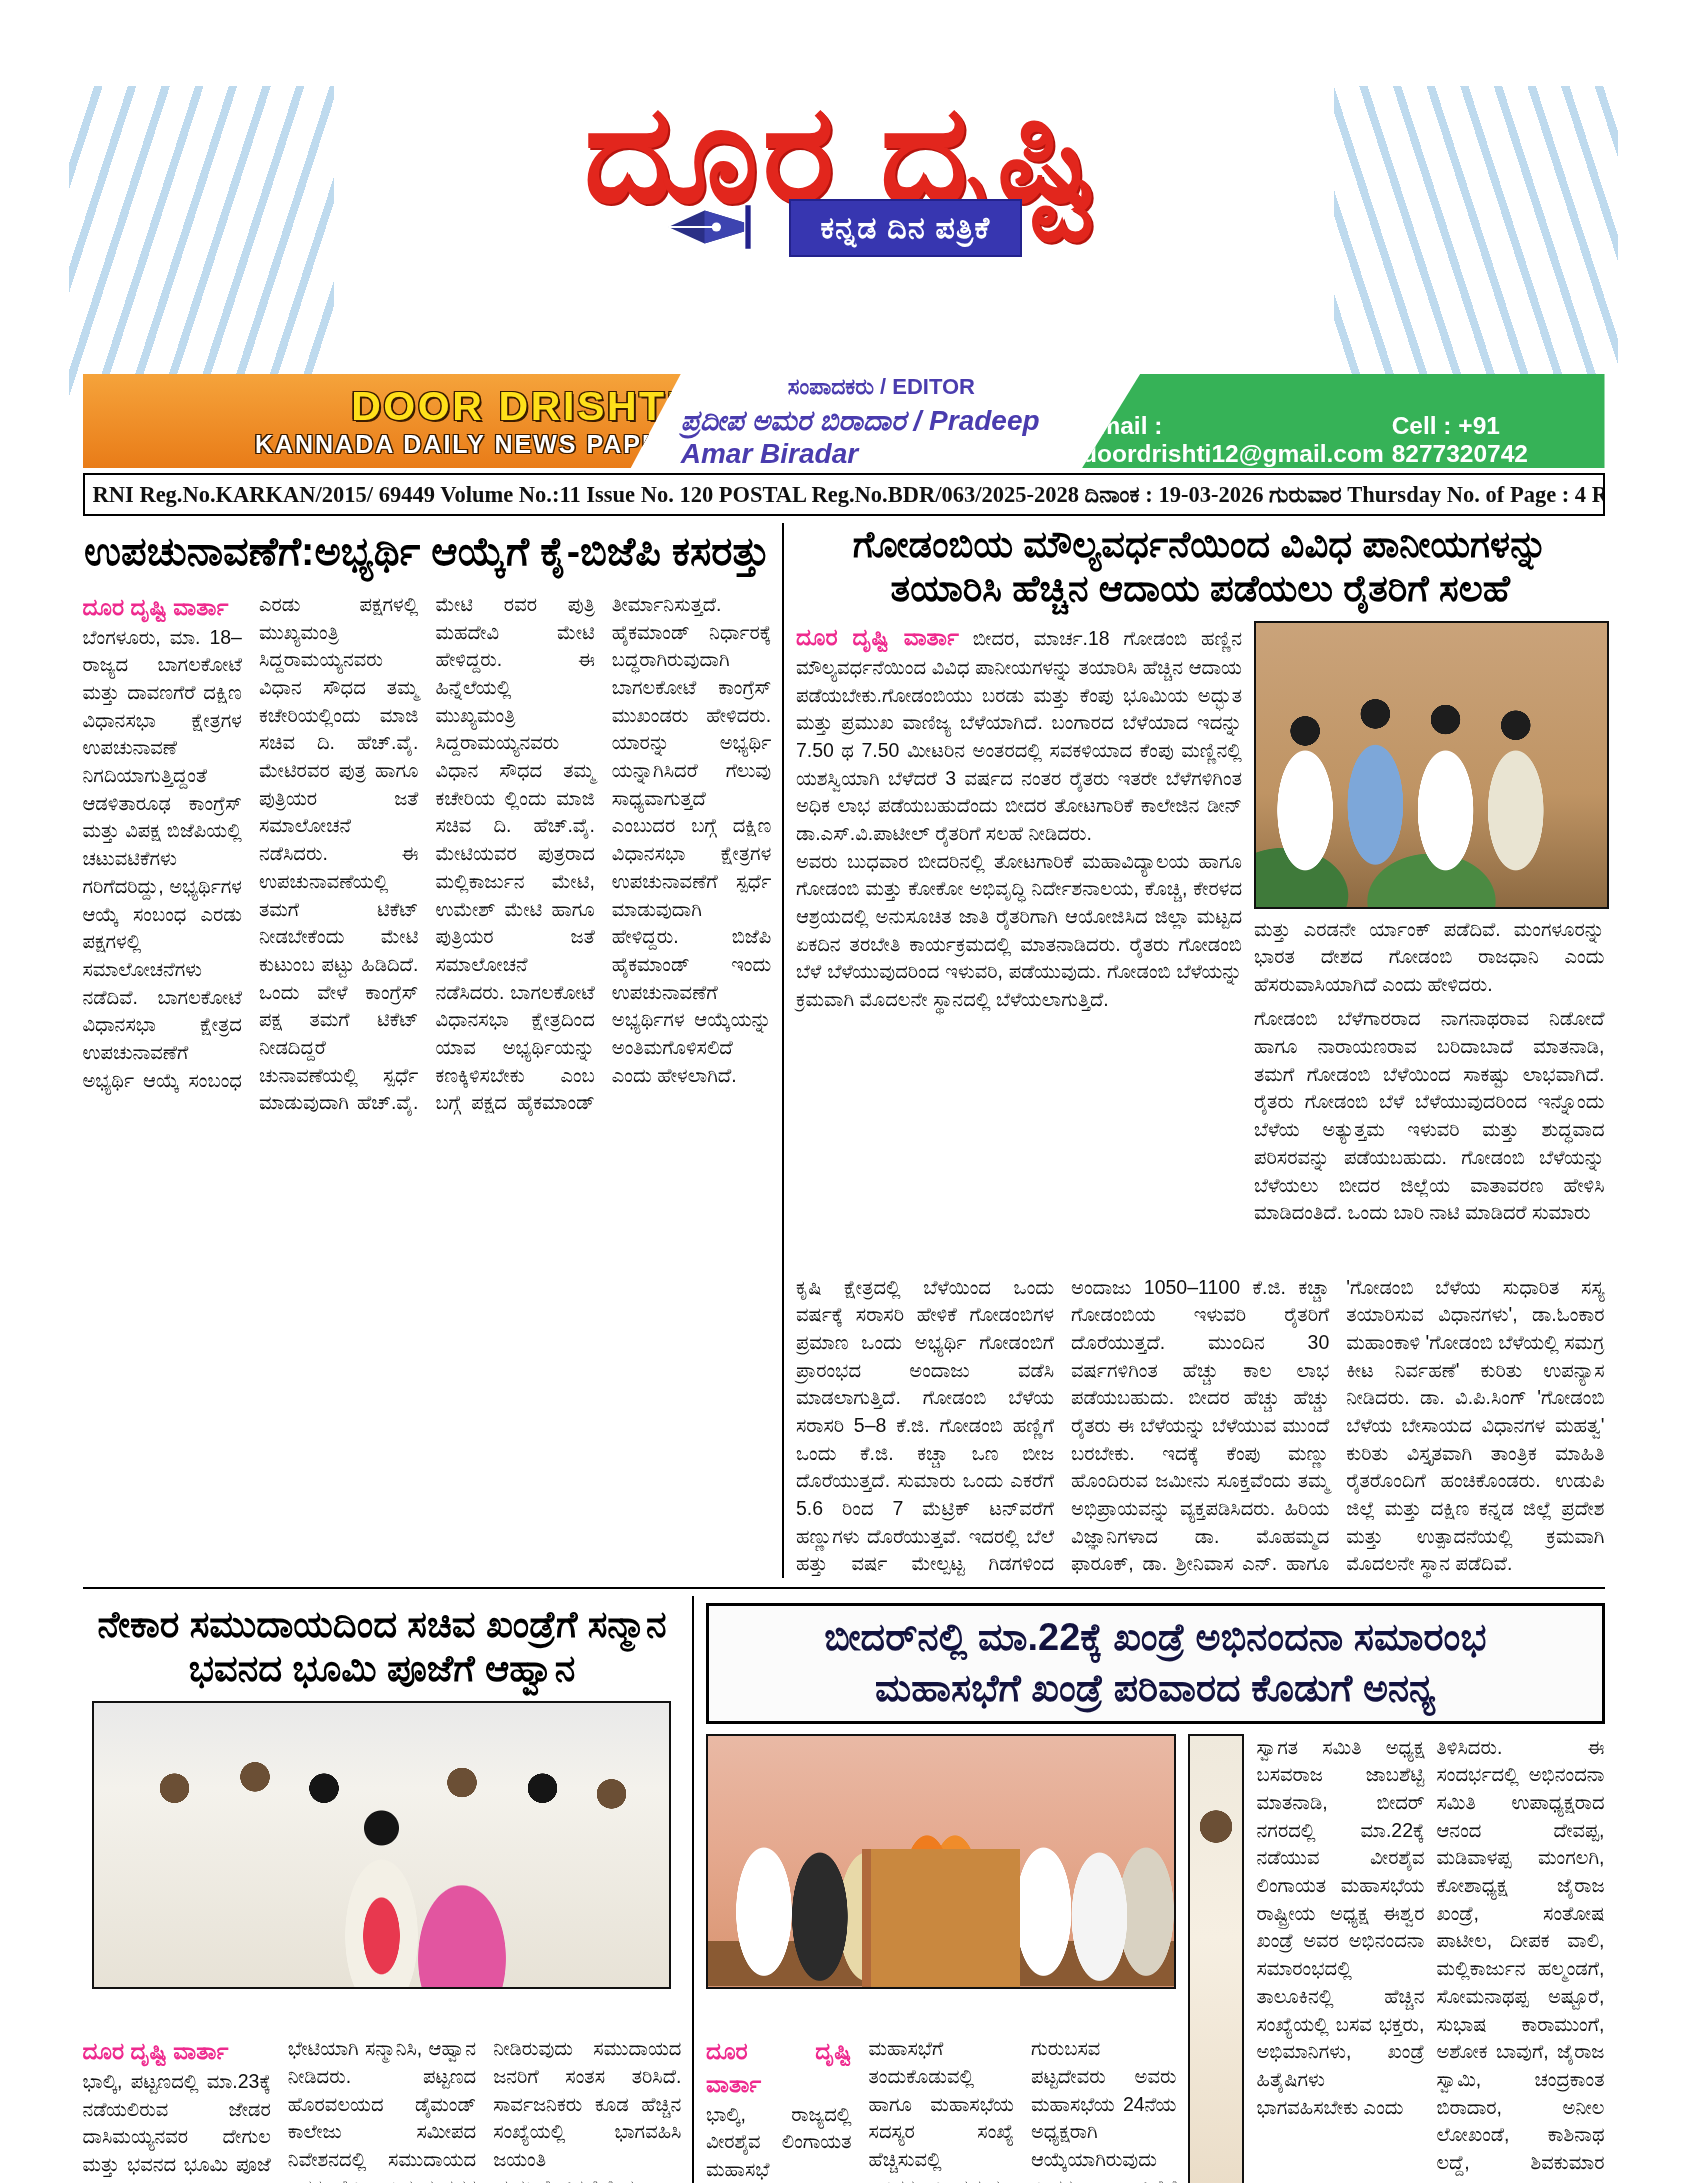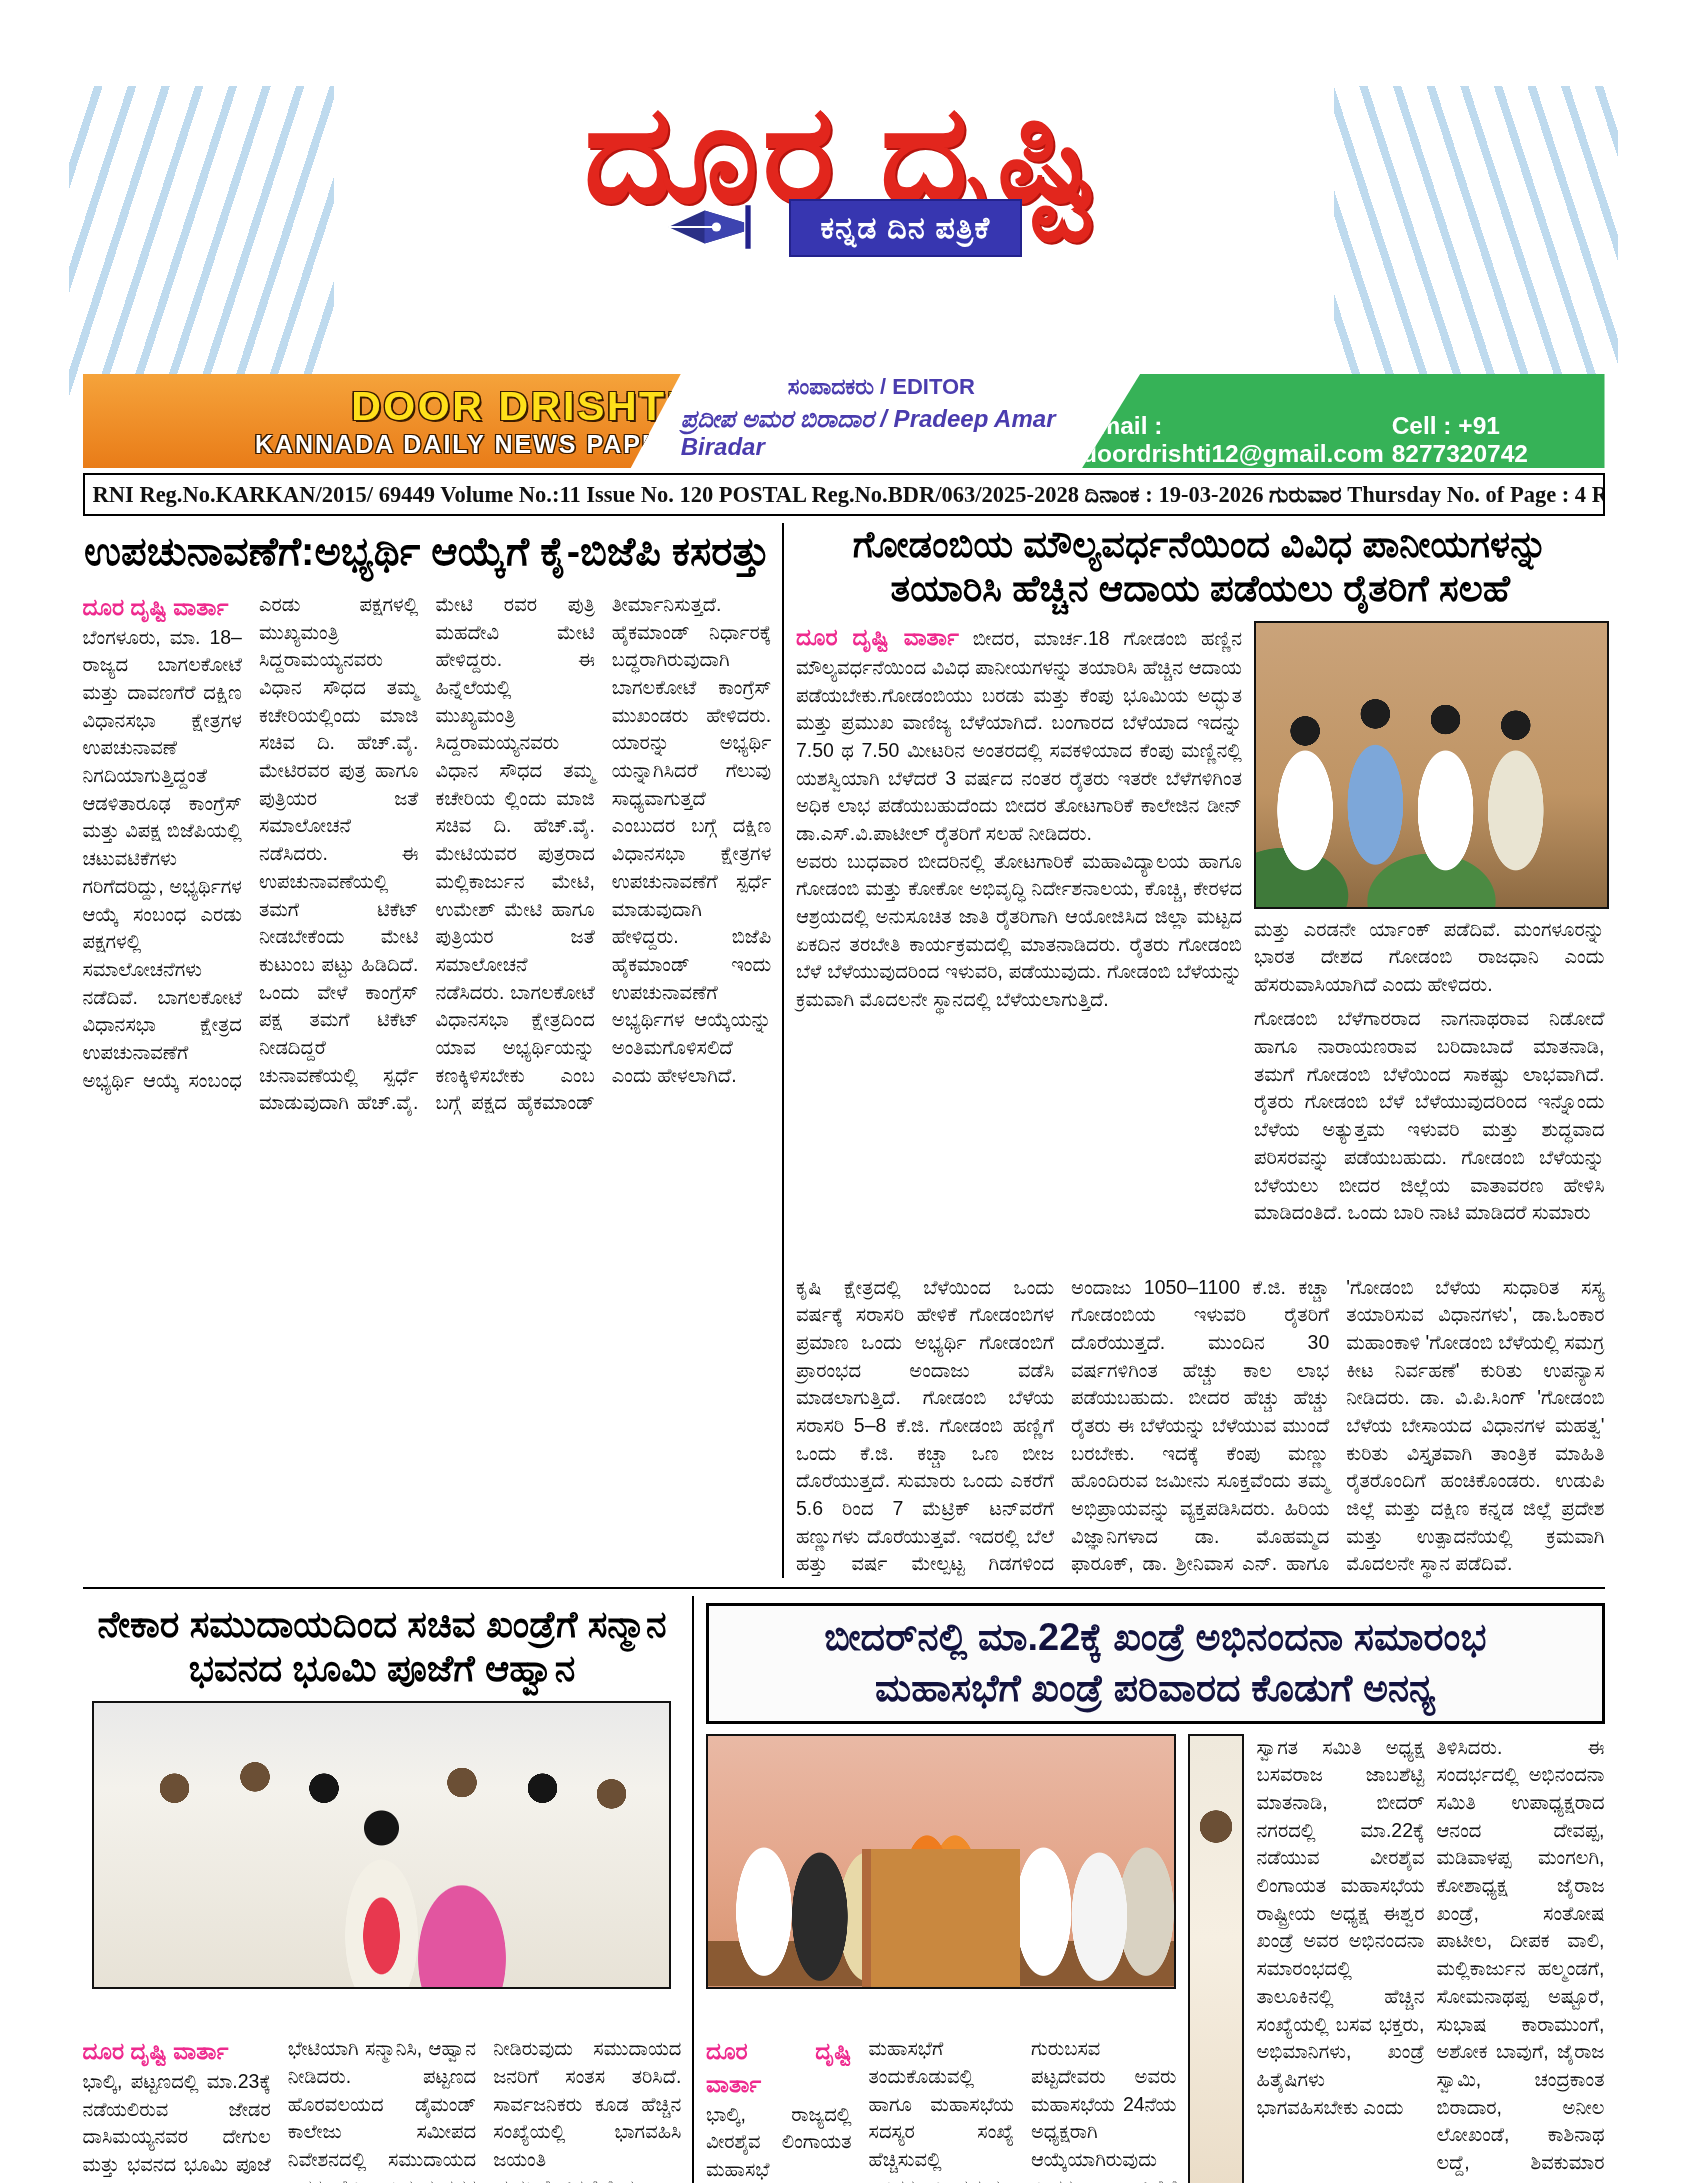--- a/index.html
+++ b/index.html
@@ -26,21 +26,21 @@
   .panel-orange{width:39%;background:linear-gradient(180deg,#f5a33b,#e97c18);
     clip-path:polygon(0 0,100% 0,calc(100% - 50px) 100%,0 100%);
     display:flex;flex-direction:column;justify-content:center;padding-left:18.5px;align-items:flex-end;}
   .door-drishti{font-size:41px;font-weight:bold;color:#ffe01a;letter-spacing:2.6px;
     text-shadow:-1.3px -1.3px 0 #3a1c00,1.3px -1.3px 0 #3a1c00,-1.3px 1.3px 0 #3a1c00,2px 2px 0 #3a1c00;}
   .kdnp{font-size:25px;font-weight:bold;color:#fff;letter-spacing:2px;
     text-shadow:-1.3px -1.3px 0 #3a1c00,1.3px -1.3px 0 #3a1c00,-1.3px 1.3px 0 #3a1c00,1.3px 1.3px 0 #3a1c00;}
   .panel-editor{width:27%;background:#fff;display:flex;flex-direction:column;
     justify-content:flex-start;align-items:center;gap:5.3px;}
   .editor-line{font-size:22px;font-weight:bold;color:var(--editor-blue,#4a3cae);}
-  .editor-name{font-size:24px;font-weight:bold;color:var(--editor-blue,#4a3cae);font-style:italic;}
+  .editor-name{font-size:28px;font-weight:bold;color:var(--editor-blue,#4a3cae);font-style:italic;}
   .panel-green{width:34%;background:var(--green,#36b257);
     clip-path:polygon(58px 0,100% 0,100% 100%,0 100%);
     display:flex;justify-content:center;align-items:flex-end;
     padding-right:17px;gap:6.6px;}
   .green-line{font-size:24.5px;font-weight:bold;color:#fff;}
 
   
   .regline{border:2.6px solid #000;margin-top:5.3px;padding:6.6px 8px;
     font-family:"Liberation Serif","DejaVu Serif",serif;
     font-size:22.5px;font-weight:bold;white-space:nowrap;overflow:hidden;}

